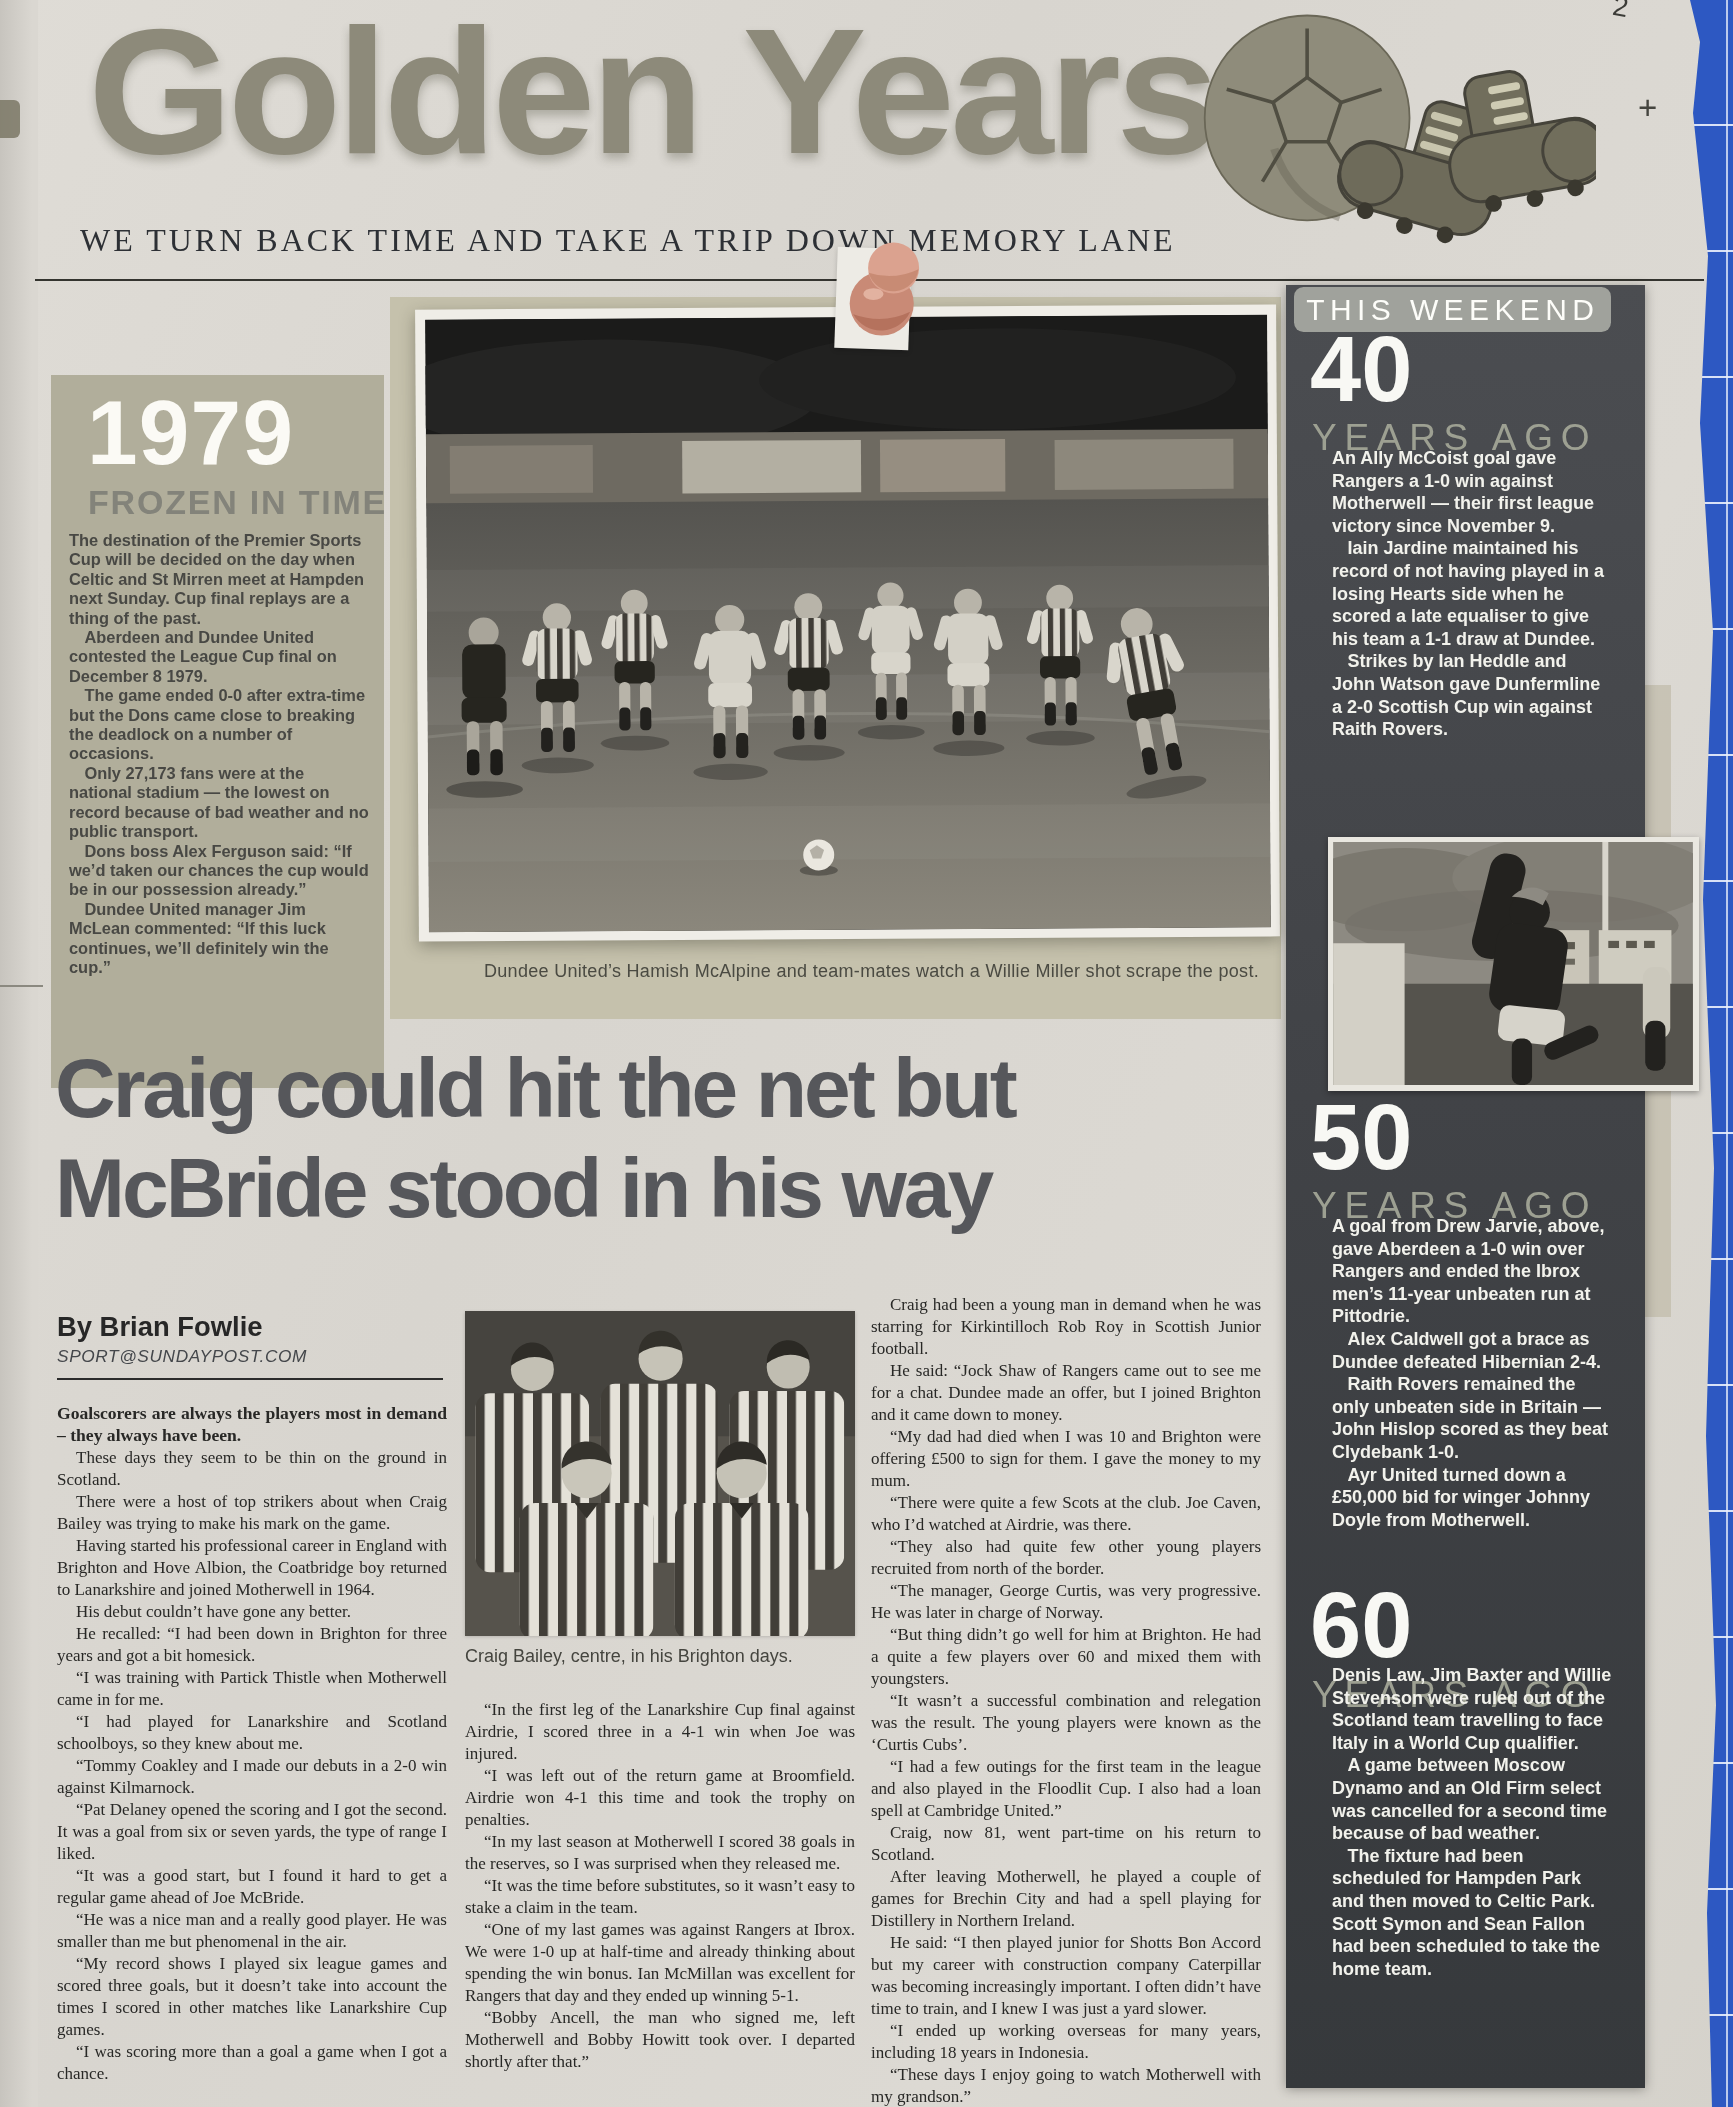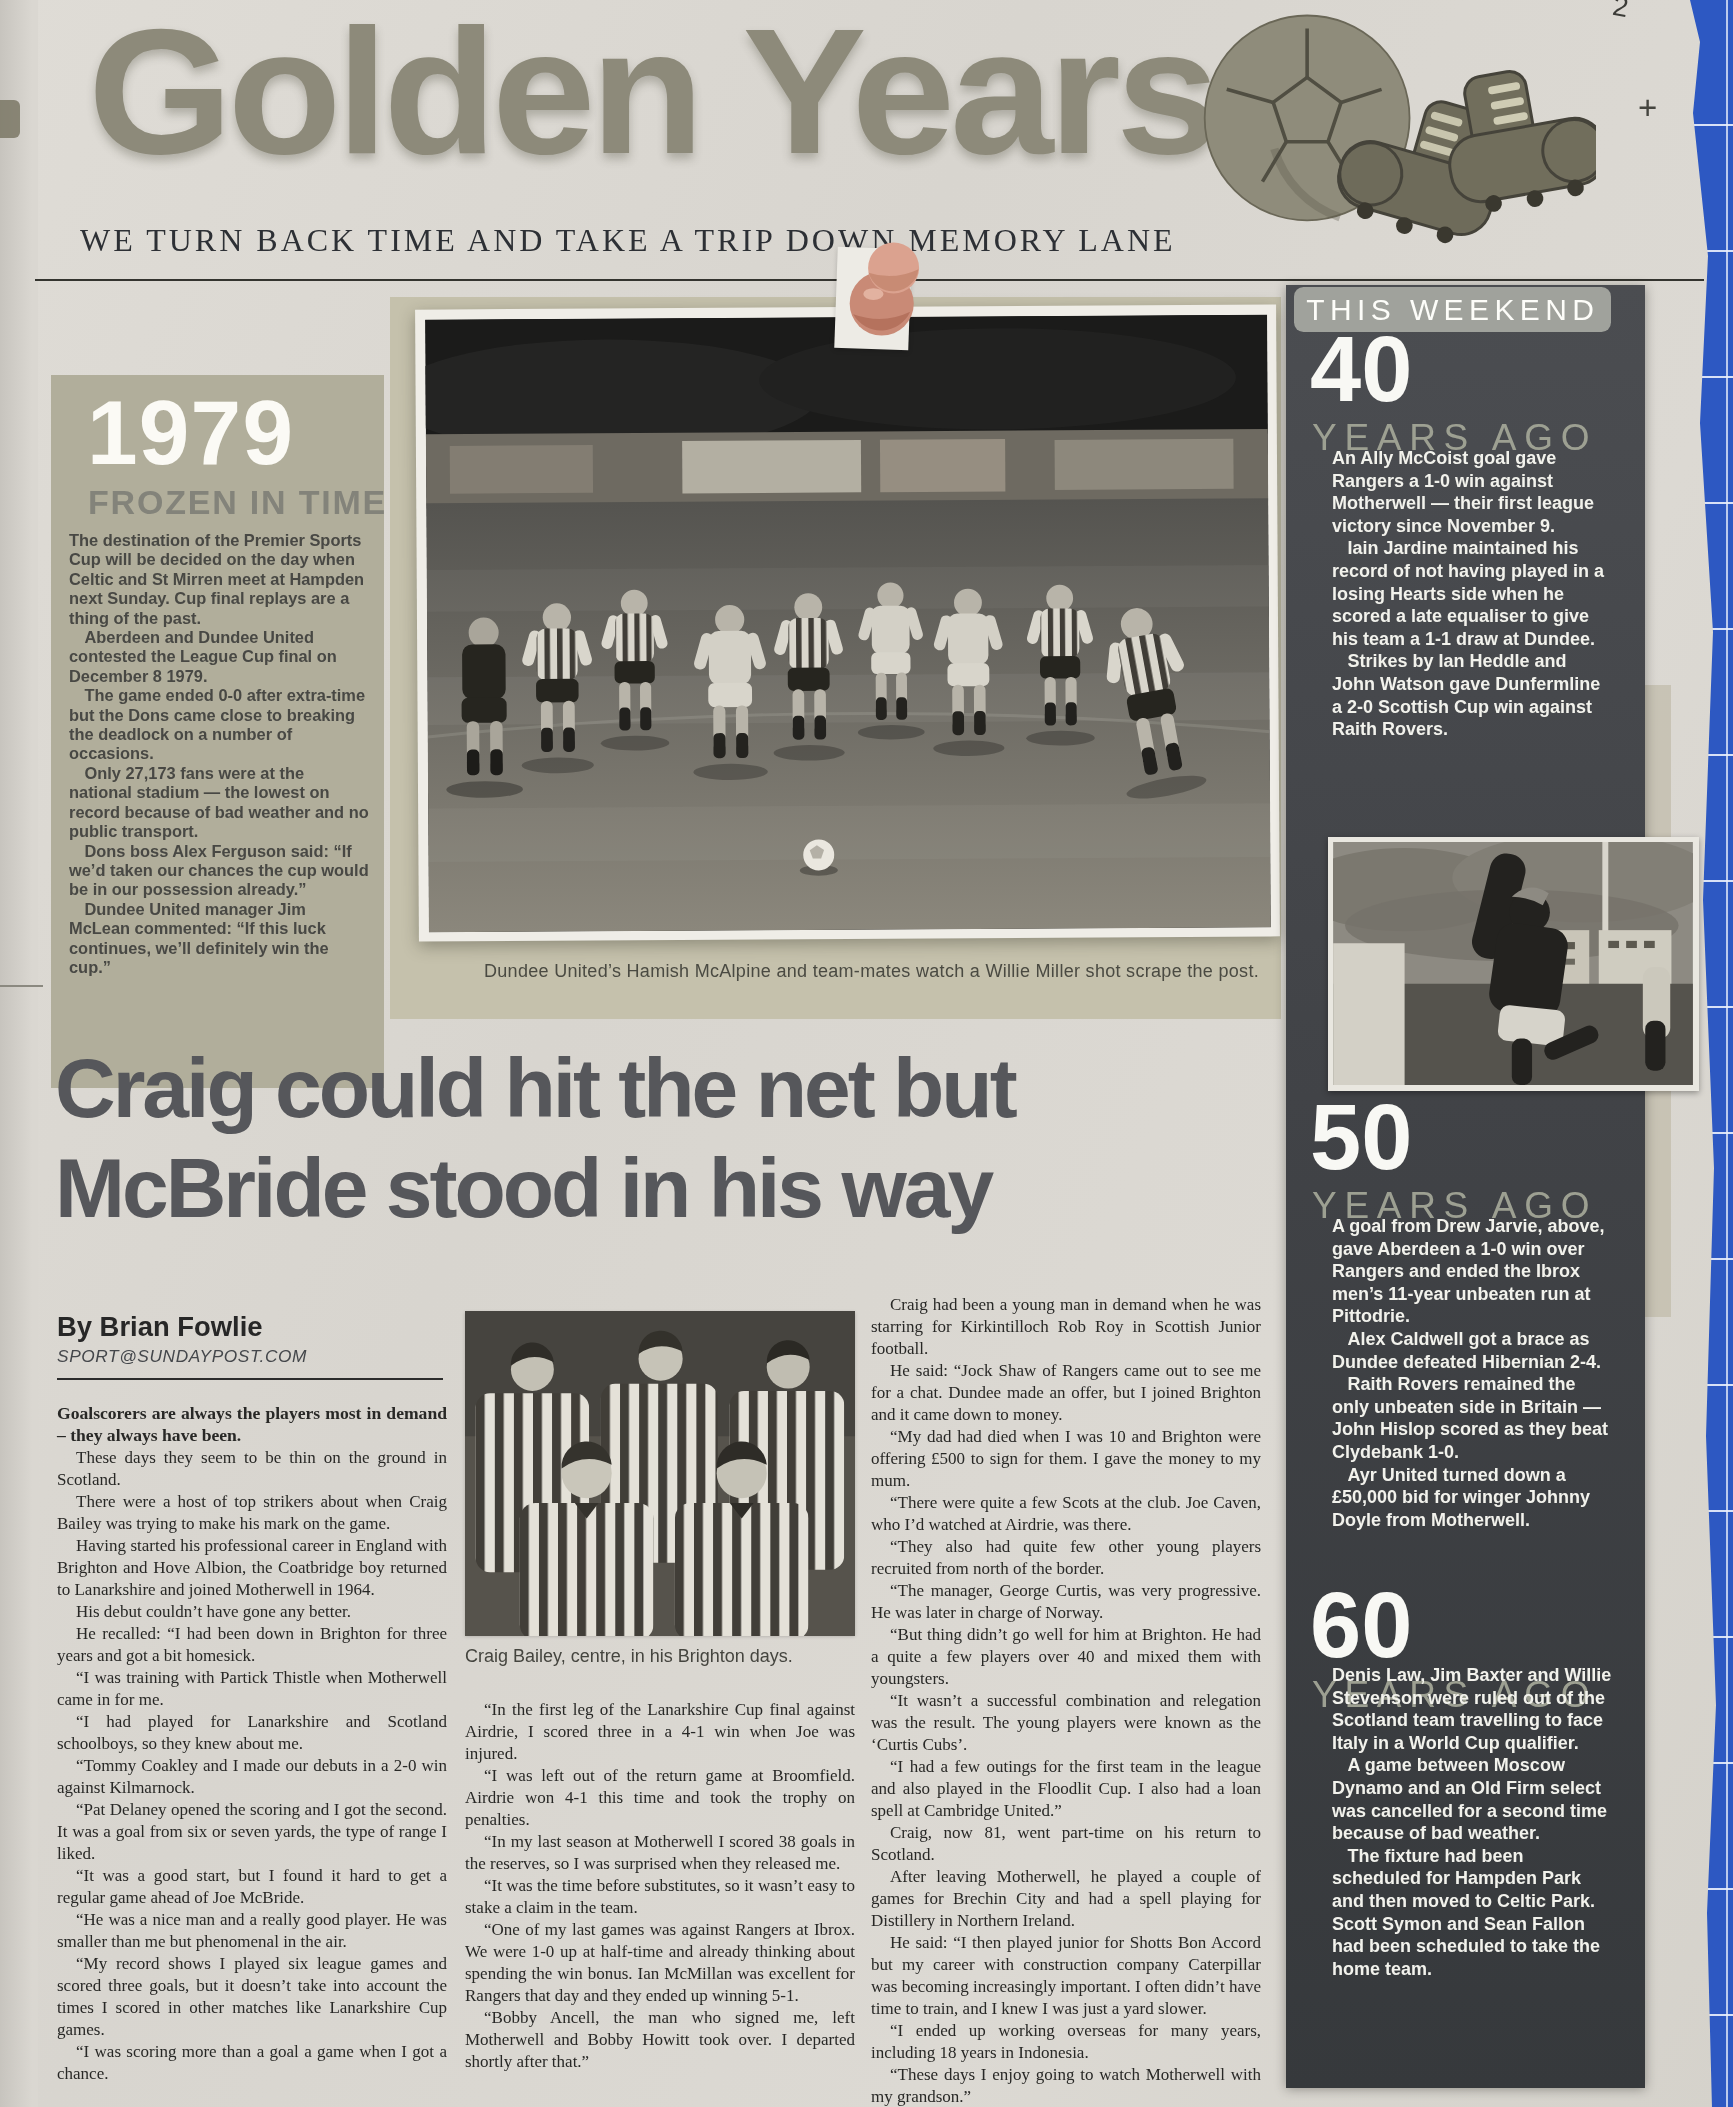--- a/index.html
+++ b/index.html
@@ -311,21 +311,21 @@
       <p>“One of my last games was against Rangers at Ibrox. We were 1-0 up at half-time and already thinking about spending the win bonus. Ian McMillan was excellent for Rangers that day and they ended up winning 5-1.</p>
       <p>“Bobby Ancell, the man who signed me, left Motherwell and Bobby Howitt took over. I departed shortly after that.”</p>
     </div>
   <div class="bodycol col3">
       <p>Craig had been a young man in demand when he was starring for Kirkintilloch Rob Roy in Scottish Junior football.</p>
       <p>He said: “Jock Shaw of Rangers came out to see me for a chat. Dundee made an offer, but I joined Brighton and it came down to money.</p>
       <p>“My dad had died when I was 10 and Brighton were offering £500 to sign for them. I gave the money to my mum.</p>
       <p>“There were quite a few Scots at the club. Joe Caven, who I’d watched at Airdrie, was there.</p>
       <p>“They also had quite few other young players recruited from north of the border.</p>
       <p>“The manager, George Curtis, was very progressive. He was later in charge of Norway.</p>
-      <p>“But thing didn’t go well for him at Brighton. He had a quite a few players over 40 and mixed them with youngsters.</p>
+      <p>“But thing didn’t go well for him at Brighton. He had a quite a few players over 60 and mixed them with youngsters.</p>
       <p>“It wasn’t a successful combination and relegation was the result. The young players were known as the ‘Curtis Cubs’.</p>
       <p>“I had a few outings for the first team in the league and also played in the Floodlit Cup. I also had a loan spell at Cambridge United.”</p>
       <p>Craig, now 81, went part-time on his return to Scotland.</p>
       <p>After leaving Motherwell, he played a couple of games for Brechin City and had a spell playing for Distillery in Northern Ireland.</p>
       <p>He said: “I then played junior for Shotts Bon Accord but my career with construction company Caterpillar was becoming increasingly important. I often didn’t have time to train, and I knew I was just a yard slower.</p>
       <p>“I ended up working overseas for many years, including 18 years in Indonesia.</p>
       <p>“These days I enjoy going to watch Motherwell with my grandson.”</p>
     </div>
 
   <div class="panel">

